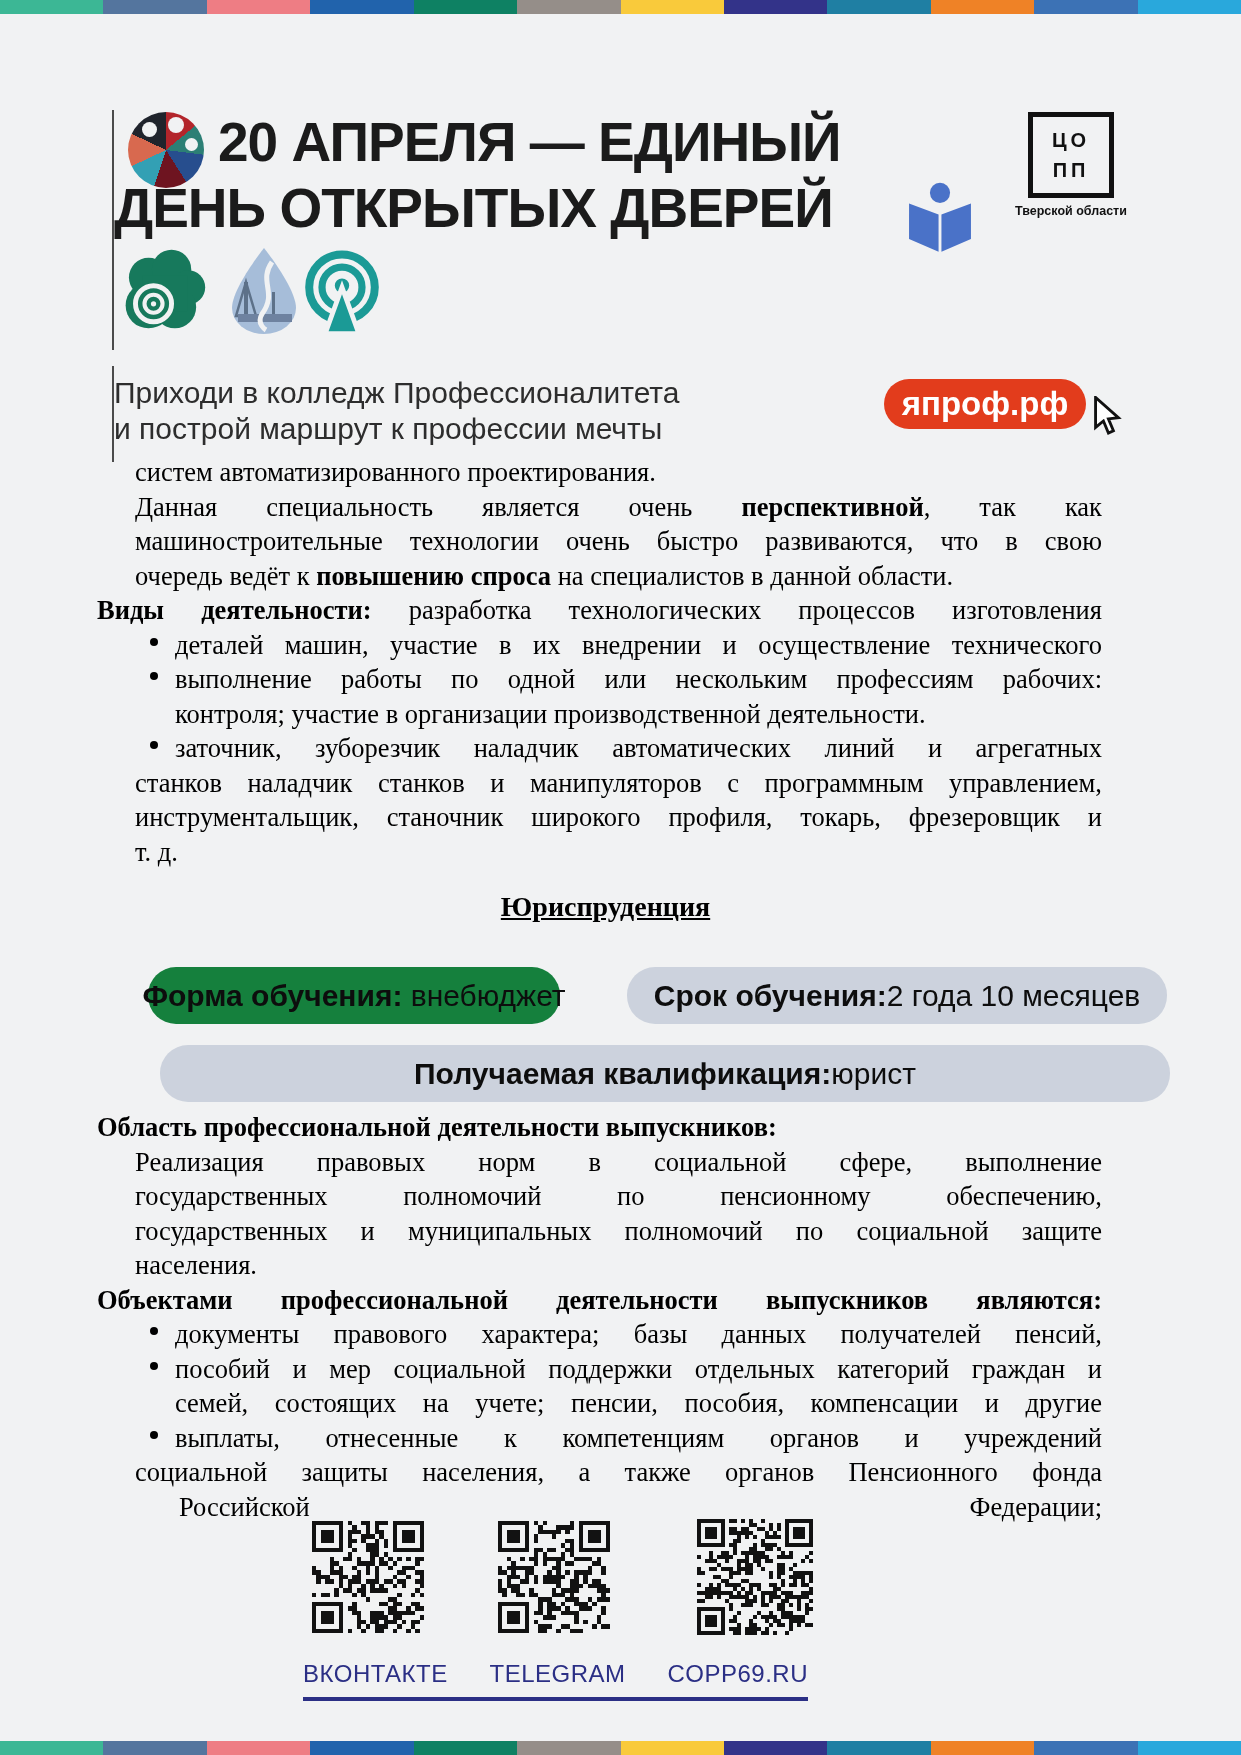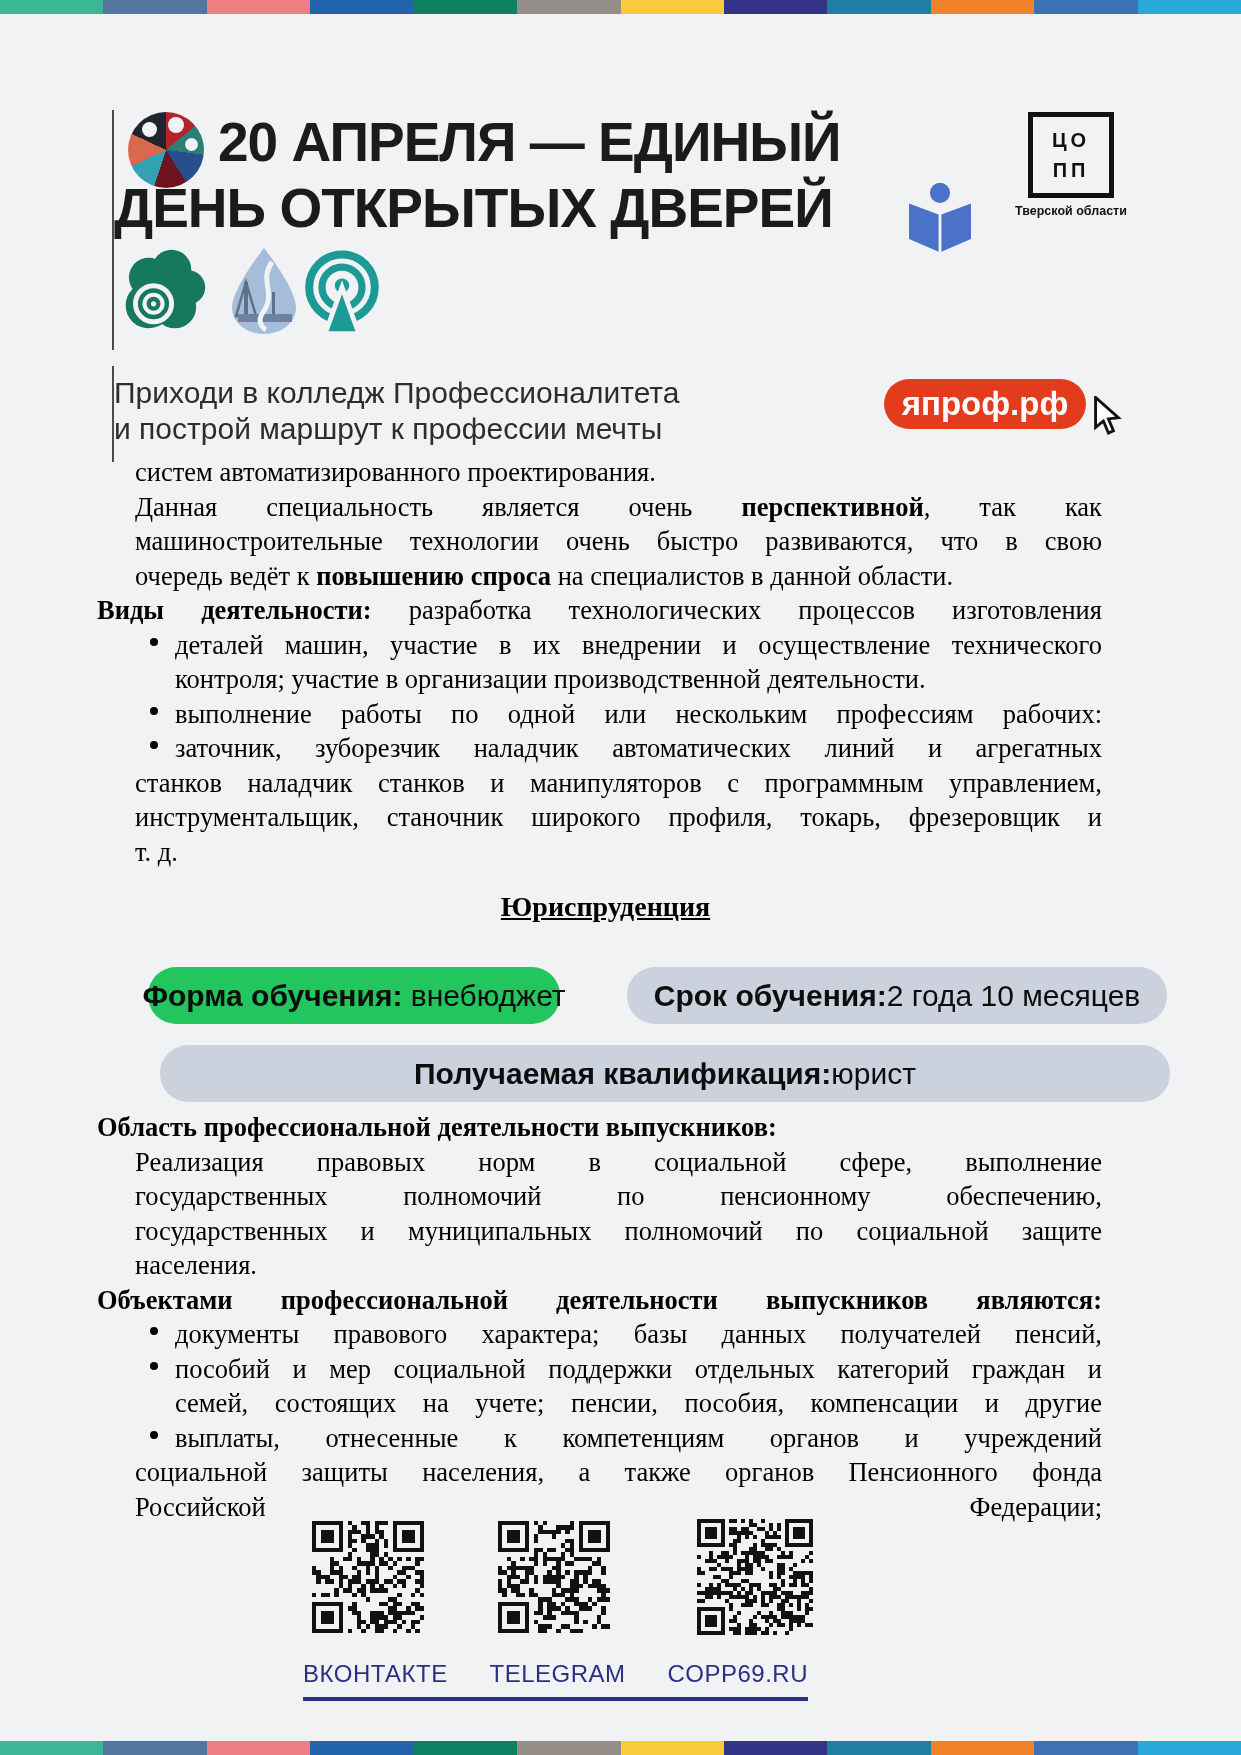--- a/index.html
+++ b/index.html
@@ -29,21 +29,21 @@
               display:flex; align-items:center; justify-content:center;
               font-family:"Liberation Sans", sans-serif; font-weight:bold; font-size:33px; color:#fff; }
 
   .bodytext { position:absolute; left:135px; width:967px; color:#000; }
   .ln { position:relative; font-size:26.5px; line-height:34.5px; }
   .j  { text-align:justify; text-align-last:justify; }
   .ind { margin-left:40px; }
   .out { margin-left:-38px; }
   .bullet::before { content:""; position:absolute; left:-25px; top:10px; width:8px; height:8px;
                     border-radius:50%; background:#000; }
-  .flexline { display:flex; justify-content:space-between; }
+  .flexline { display:flex; justify-content:space-between;margin-left:44px; }
   b { font-weight:bold; }
 
   .section-title { position:absolute; left:122px; top:891px; width:967px; text-align:center;
                    font-size:28px; font-weight:bold; text-decoration:underline; color:#000; }
 
   .pill { position:absolute; height:57px; border-radius:28px; display:flex; align-items:center;
           justify-content:center; font-family:"Liberation Sans", sans-serif; font-size:30px;
           color:#0d0d0d; white-space:pre; }
 
   .qr { position:absolute; width:112px; height:112px; }
@@ -152,31 +152,31 @@
   </svg>
 </div>
 
 <div class="bodytext" style="top:455px">
   <div class="ln">систем автоматизированного проектирования.</div>
   <div class="ln j"><span>Данная специальность является очень </span><b>перспективной</b><span>, так как</span></div>
   <div class="ln j">машиностроительные технологии очень быстро развиваются, что в свою</div>
   <div class="ln"><span>очередь ведёт к </span><b>повышению спроса</b><span> на специалистов в данной области.</span></div>
   <div class="ln j out"><b>Виды деятельности:</b><span> разработка технологических процессов изготовления</span></div>
   <div class="ln j ind bullet">деталей машин, участие в их внедрении и осуществление технического</div>
+  <div class="ln j ind bullet">выполнение работы по одной или нескольким профессиям рабочих:</div>
   <div class="ln ind">контроля; участие в организации производственной деятельности.</div>
-  <div class="ln j ind bullet">выполнение работы по одной или нескольким профессиям рабочих:</div>
   <div class="ln j ind bullet">заточник, зуборезчик наладчик автоматических линий и агрегатных</div>
   <div class="ln j">станков наладчик станков и манипуляторов с программным управлением,</div>
   <div class="ln j">инструментальщик, станочник широкого профиля, токарь, фрезеровщик и</div>
   <div class="ln">т. д.</div>
 </div>
 
 <div class="section-title">Юриспруденция</div>
 
-<div class="pill" style="left: 148px; top: 967px; width: 412px; background-color: #22c55e;"><b>Форма обучения:</b><span> внебюджет</span></div>
+<div class="pill" style="left: 148px; top: 967px; width: 412px; background-color: #15803d;"><b>Форма обучения:</b><span> внебюджет</span></div>
 <div class="pill" style="left: 627px; top: 967px; width: 540px; background-color: rgb(204, 210, 221);"><b>Срок обучения:</b><span>2 года 10 месяцев</span></div>
 <div class="pill" style="left: 160px; top: 1045px; width: 1010px; background-color: rgb(204, 210, 221);"><b>Получаемая квалификация:</b><span>юрист</span></div>
 
 <div class="bodytext" style="top:1110px">
   <div class="ln out"><b>Область профессиональной деятельности выпускников:</b></div>
   <div class="ln j">Реализация правовых норм в социальной сфере, выполнение</div>
   <div class="ln j">государственных полномочий по пенсионному обеспечению,</div>
   <div class="ln j">государственных и муниципальных полномочий по социальной защите</div>
   <div class="ln">населения.</div>
   <div class="ln j out"><b>Объектами профессиональной деятельности выпускников являются:</b></div>

